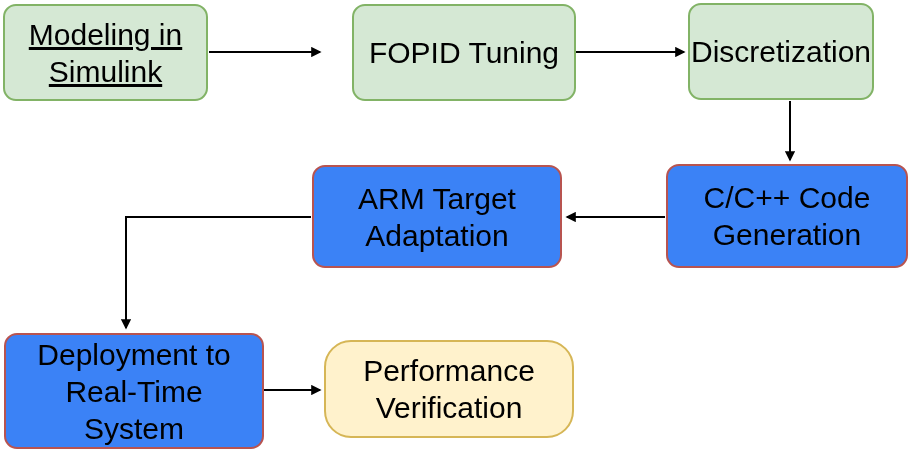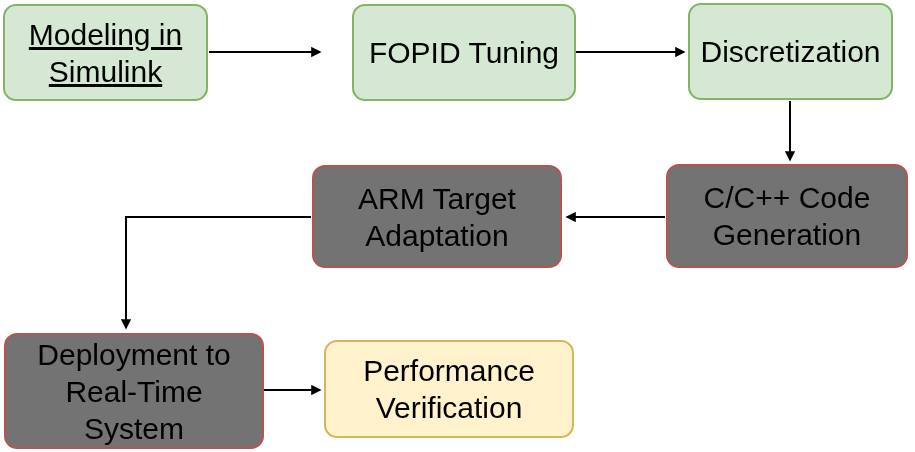--- a/index.html
+++ b/index.html
@@ -32,27 +32,27 @@
     display: flex;
     align-items: center;
     justify-content: center;
     text-align: center;
     font-size: 30px;
     line-height: 37px;
     color: #000000;
     white-space: pre-line;
   }
   .node.green  { background: #d5e8d4; border-color: #82b366; }
-  .node.red    { background: #737373; border-color: #b85450; }
-  .node.yellow { background: #fff2cc; border-color: #d6b656; }
+  .node.red    { background: #3b82f6; border-color: #b85450; }
+  .node.yellow { background: #fff2cc; border-color: #d6b656; border-radius: 27px; }
 
   
   #n-modeling       { left: 3px;   top: 4px;   width: 205px; height: 97px; text-decoration: underline;  }
   #n-fopid          { left: 324px; top: 4px;   width: 224px; height: 97px; margin-left: 28px;  }
-  #n-discretization { left: 688px; top: 3px;   width: 205px; height: 97px; text-align: right;  }
+  #n-discretization { left: 688px; top: 3px;   width: 186px; height: 97px; text-align: right;  }
   #n-codegen        { left: 666px; top: 164px; width: 242px; height: 104px; text-align: center; }
   #n-arm            { left: 312px; top: 165px; width: 250px; height: 103px; }
   #n-deployment     { left: 4px;   top: 333px; width: 260px; height: 116px; }
   #n-performance    { left: 324px; top: 340px; width: 250px; height: 98px;  }
 </style>
 </head>
 <body>
 
 <div class="stage">
 

